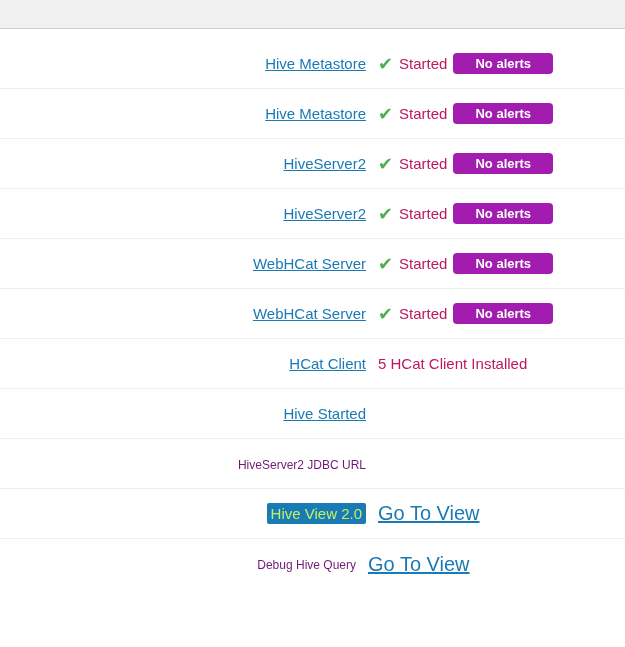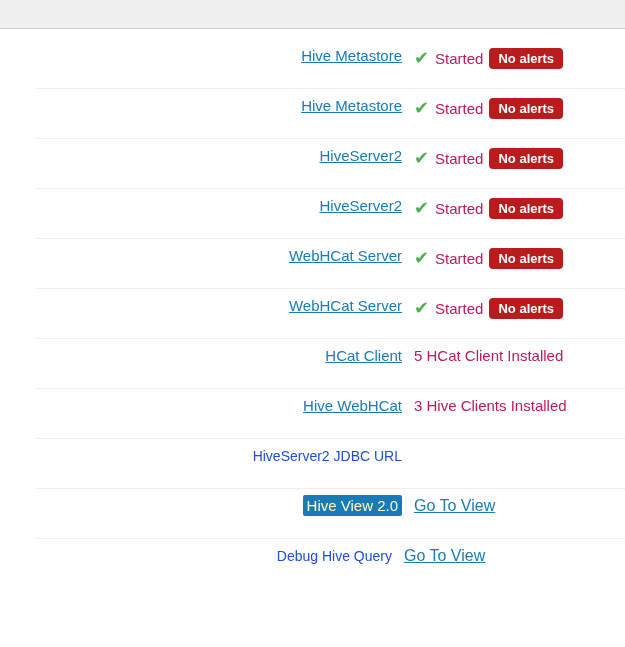--- a/index.html
+++ b/index.html
@@ -26,25 +26,24 @@
       font-weight: bold;
       color: #333333;
     }
 
     .content {
       padding: 10px 0;
     }
 
     .row {
       display: flex;
-      align-items: flex-start;
+      align-items: center;
       padding: 8px 18px;
       border-bottom: 1px solid #eeeeee;
       min-height: 50px;
-      margin-left: 36px;
     }
 
     .row:last-child {
       border-bottom: none;
       padding-left: 8px;
     }
 
     .label-cell {
       width: 360px;
       text-align: right;
@@ -53,27 +52,27 @@
     }
 
     .label-link {
       color: #1a7ab5;
       text-decoration: underline;
       font-size: 15px;
       cursor: pointer;
     }
 
     .label-text {
-      color: #1d4ed8;
-      font-size: 14px;
+      color: #701a75;
+      font-size: 12px;
     }
 
     .label-highlight {
       background-color: #1a7ab5;
-      color: #fef9c3;
+      color: #bef264;
       font-size: 15px;
       padding: 2px 4px;
       border-radius: 2px;
     }
 
     .status-cell {
       display: flex;
       align-items: center;
       gap: 6px;
       font-size: 15px;
@@ -81,37 +80,37 @@
     }
 
     .check-icon {
       color: #4caf50;
       font-size: 18px;
       display: inline-flex;
       align-items: center;
     }
 
     .badge-green {
-      background-color: #b91c1c;
+      background-color: #a21caf;
       color: #ffffff;
       font-size: 13px;
       font-weight: bold;
-      padding: 3px 9px;
+      padding: 3px 22px;
       border-radius: 4px;
     }
 
     .status-text {
       color: #be185d;
       font-size: 15px;
     }
 
     .go-to-link {
       color: #1a7ab5;
       text-decoration: underline;
-      font-size: 16px;
+      font-size: 20px;
       cursor: pointer;
     }
   </style>
 </head>
 <body>
 
 <div class="header">
   <span class="header-title"></span>
 </div>
 
@@ -164,24 +163,21 @@
         <span class="badge-green">No alerts</span>
       </div>
     </div>
     <div class="row">
       <div class="label-cell"><span class="label-link">HCat Client</span></div>
       <div class="status-cell">
         <span class="status-text">5 HCat Client Installed</span>
       </div>
     </div>
     <div class="row">
-      <div class="label-cell"><span class="label-link">Hive WebHCat</span></div>
-      <div class="status-cell">
-        <span class="status-text">3 Hive Clients Installed</span>
-      </div>
+      <div class="label-cell"><span class="label-link">Hive Started</span></div>
     </div>
     <div class="row">
       <div class="label-cell"><span class="label-text">HiveServer2 JDBC URL</span></div>
     </div>
     <div class="row">
       <div class="label-cell"><span class="label-highlight">Hive View 2.0</span></div>
       <div class="status-cell">
         <span class="go-to-link">Go To View</span>
       </div>
     </div>

